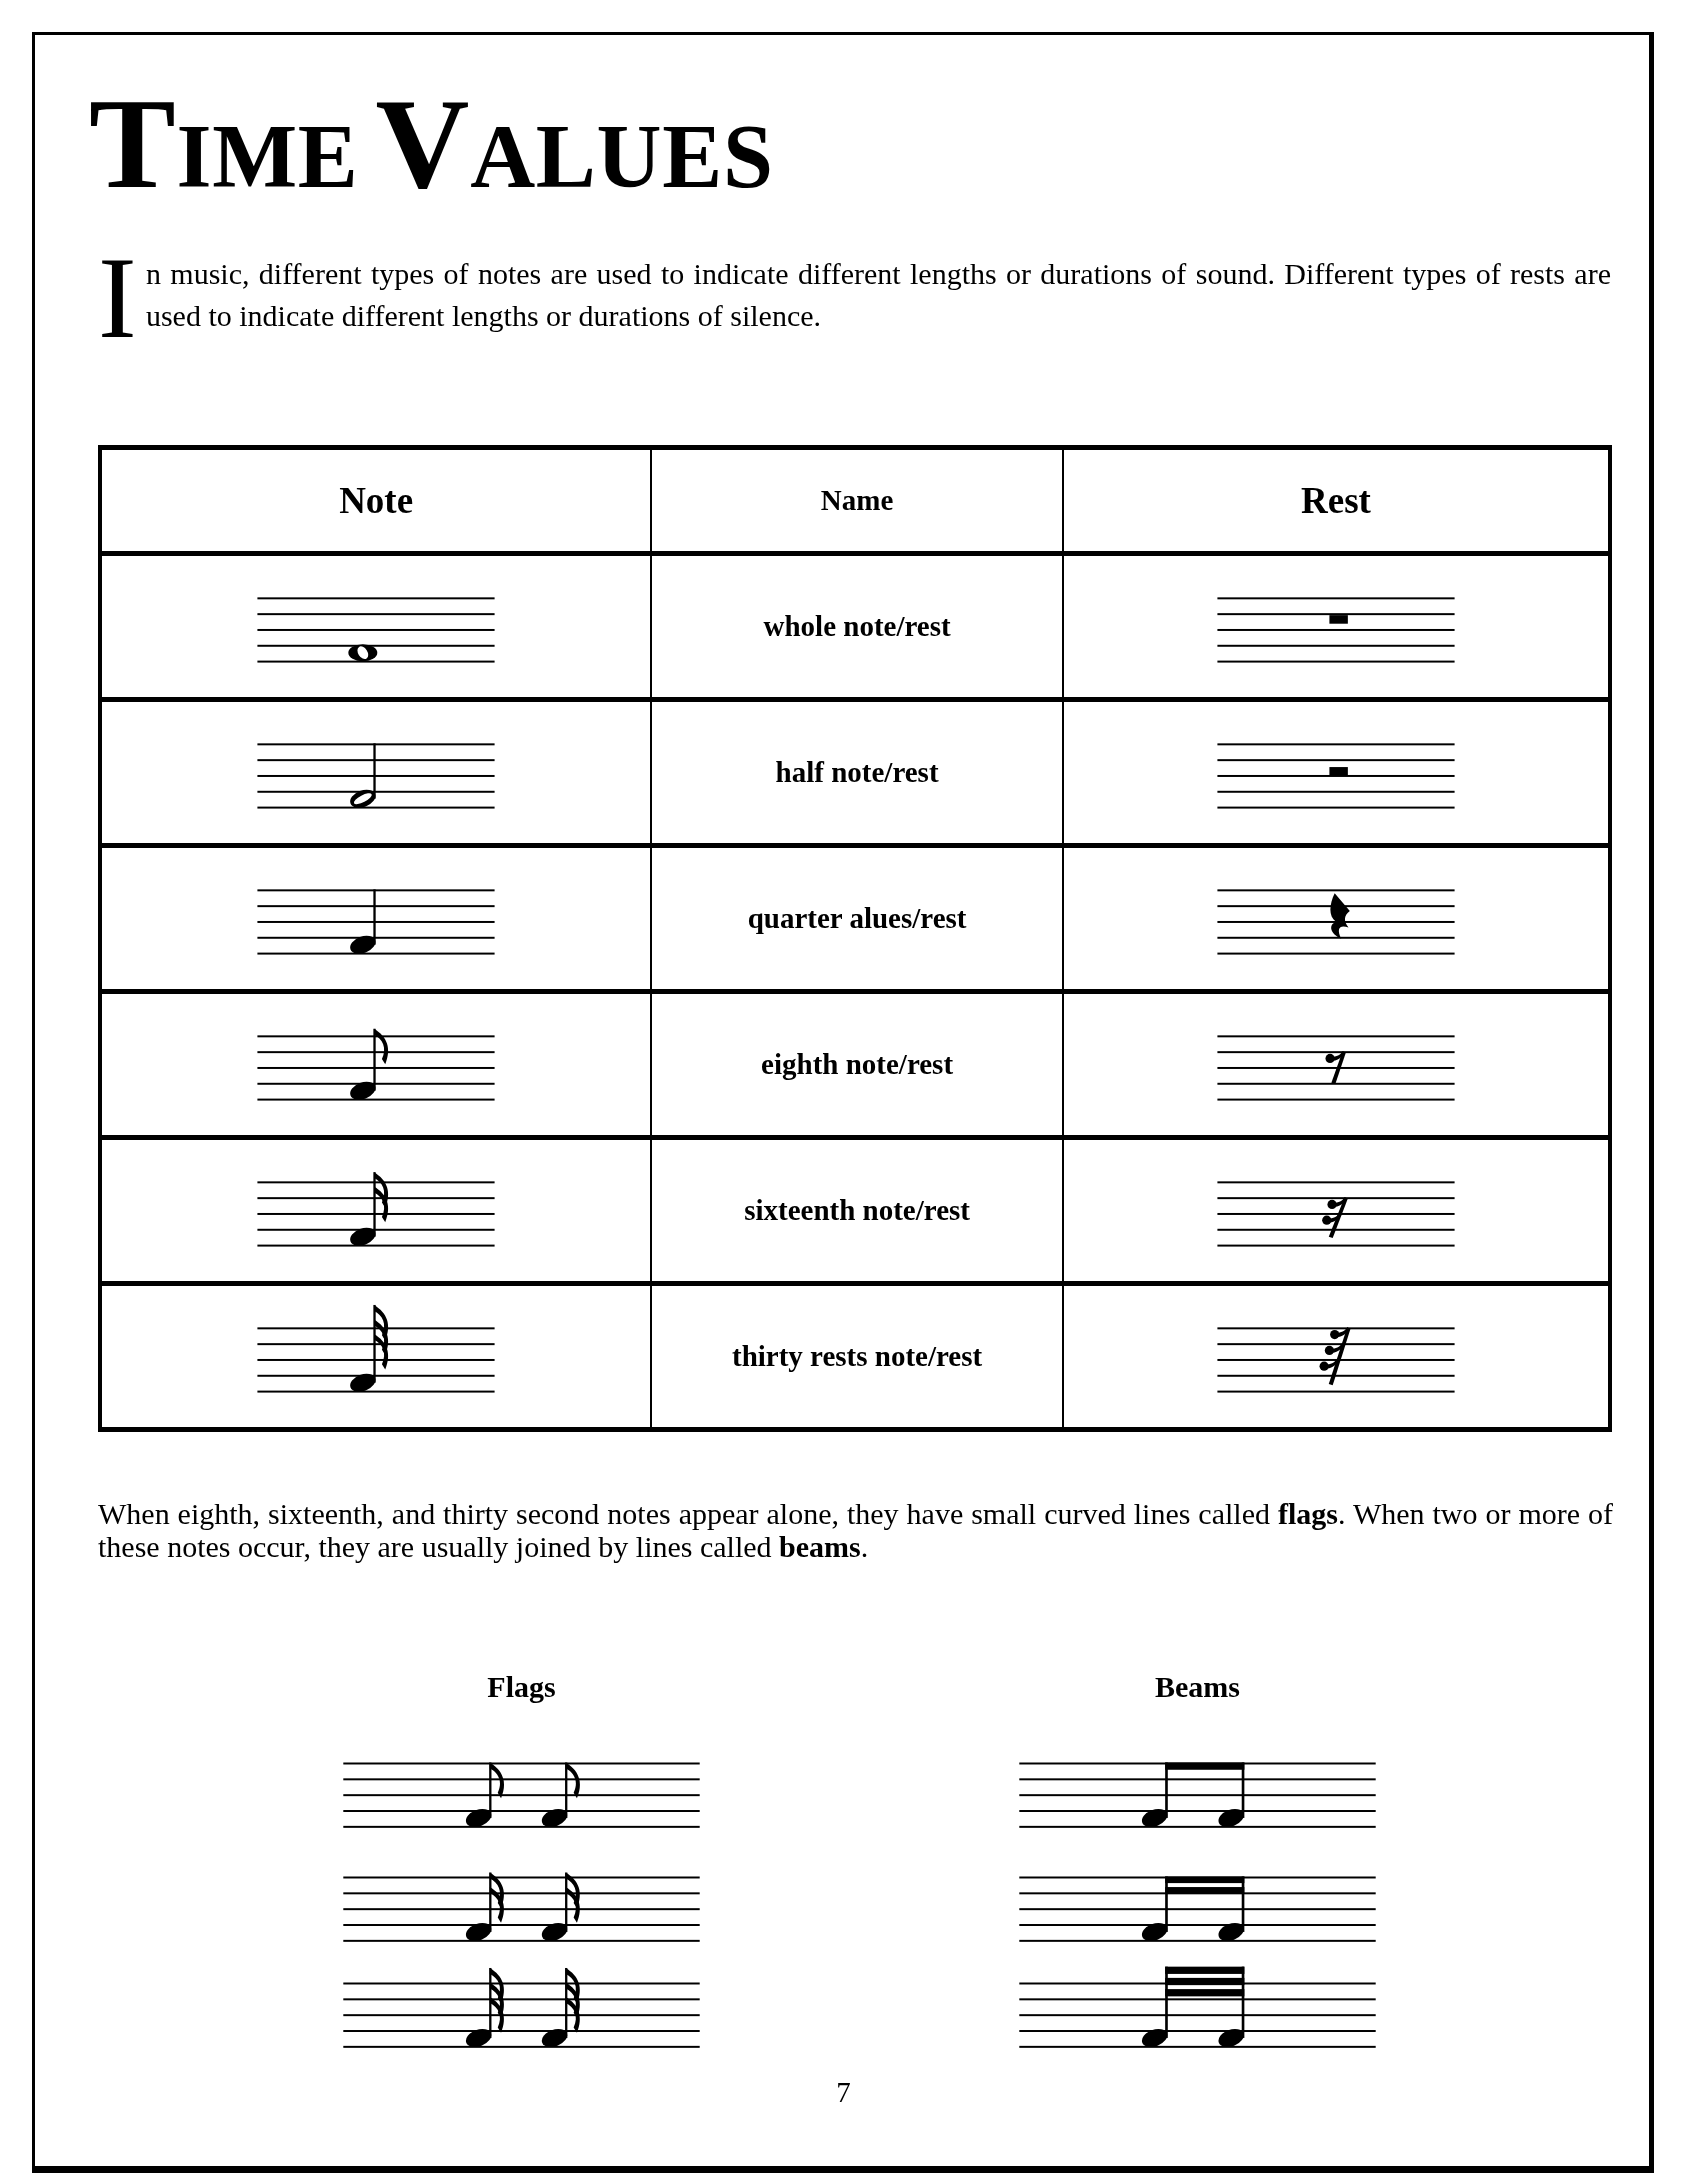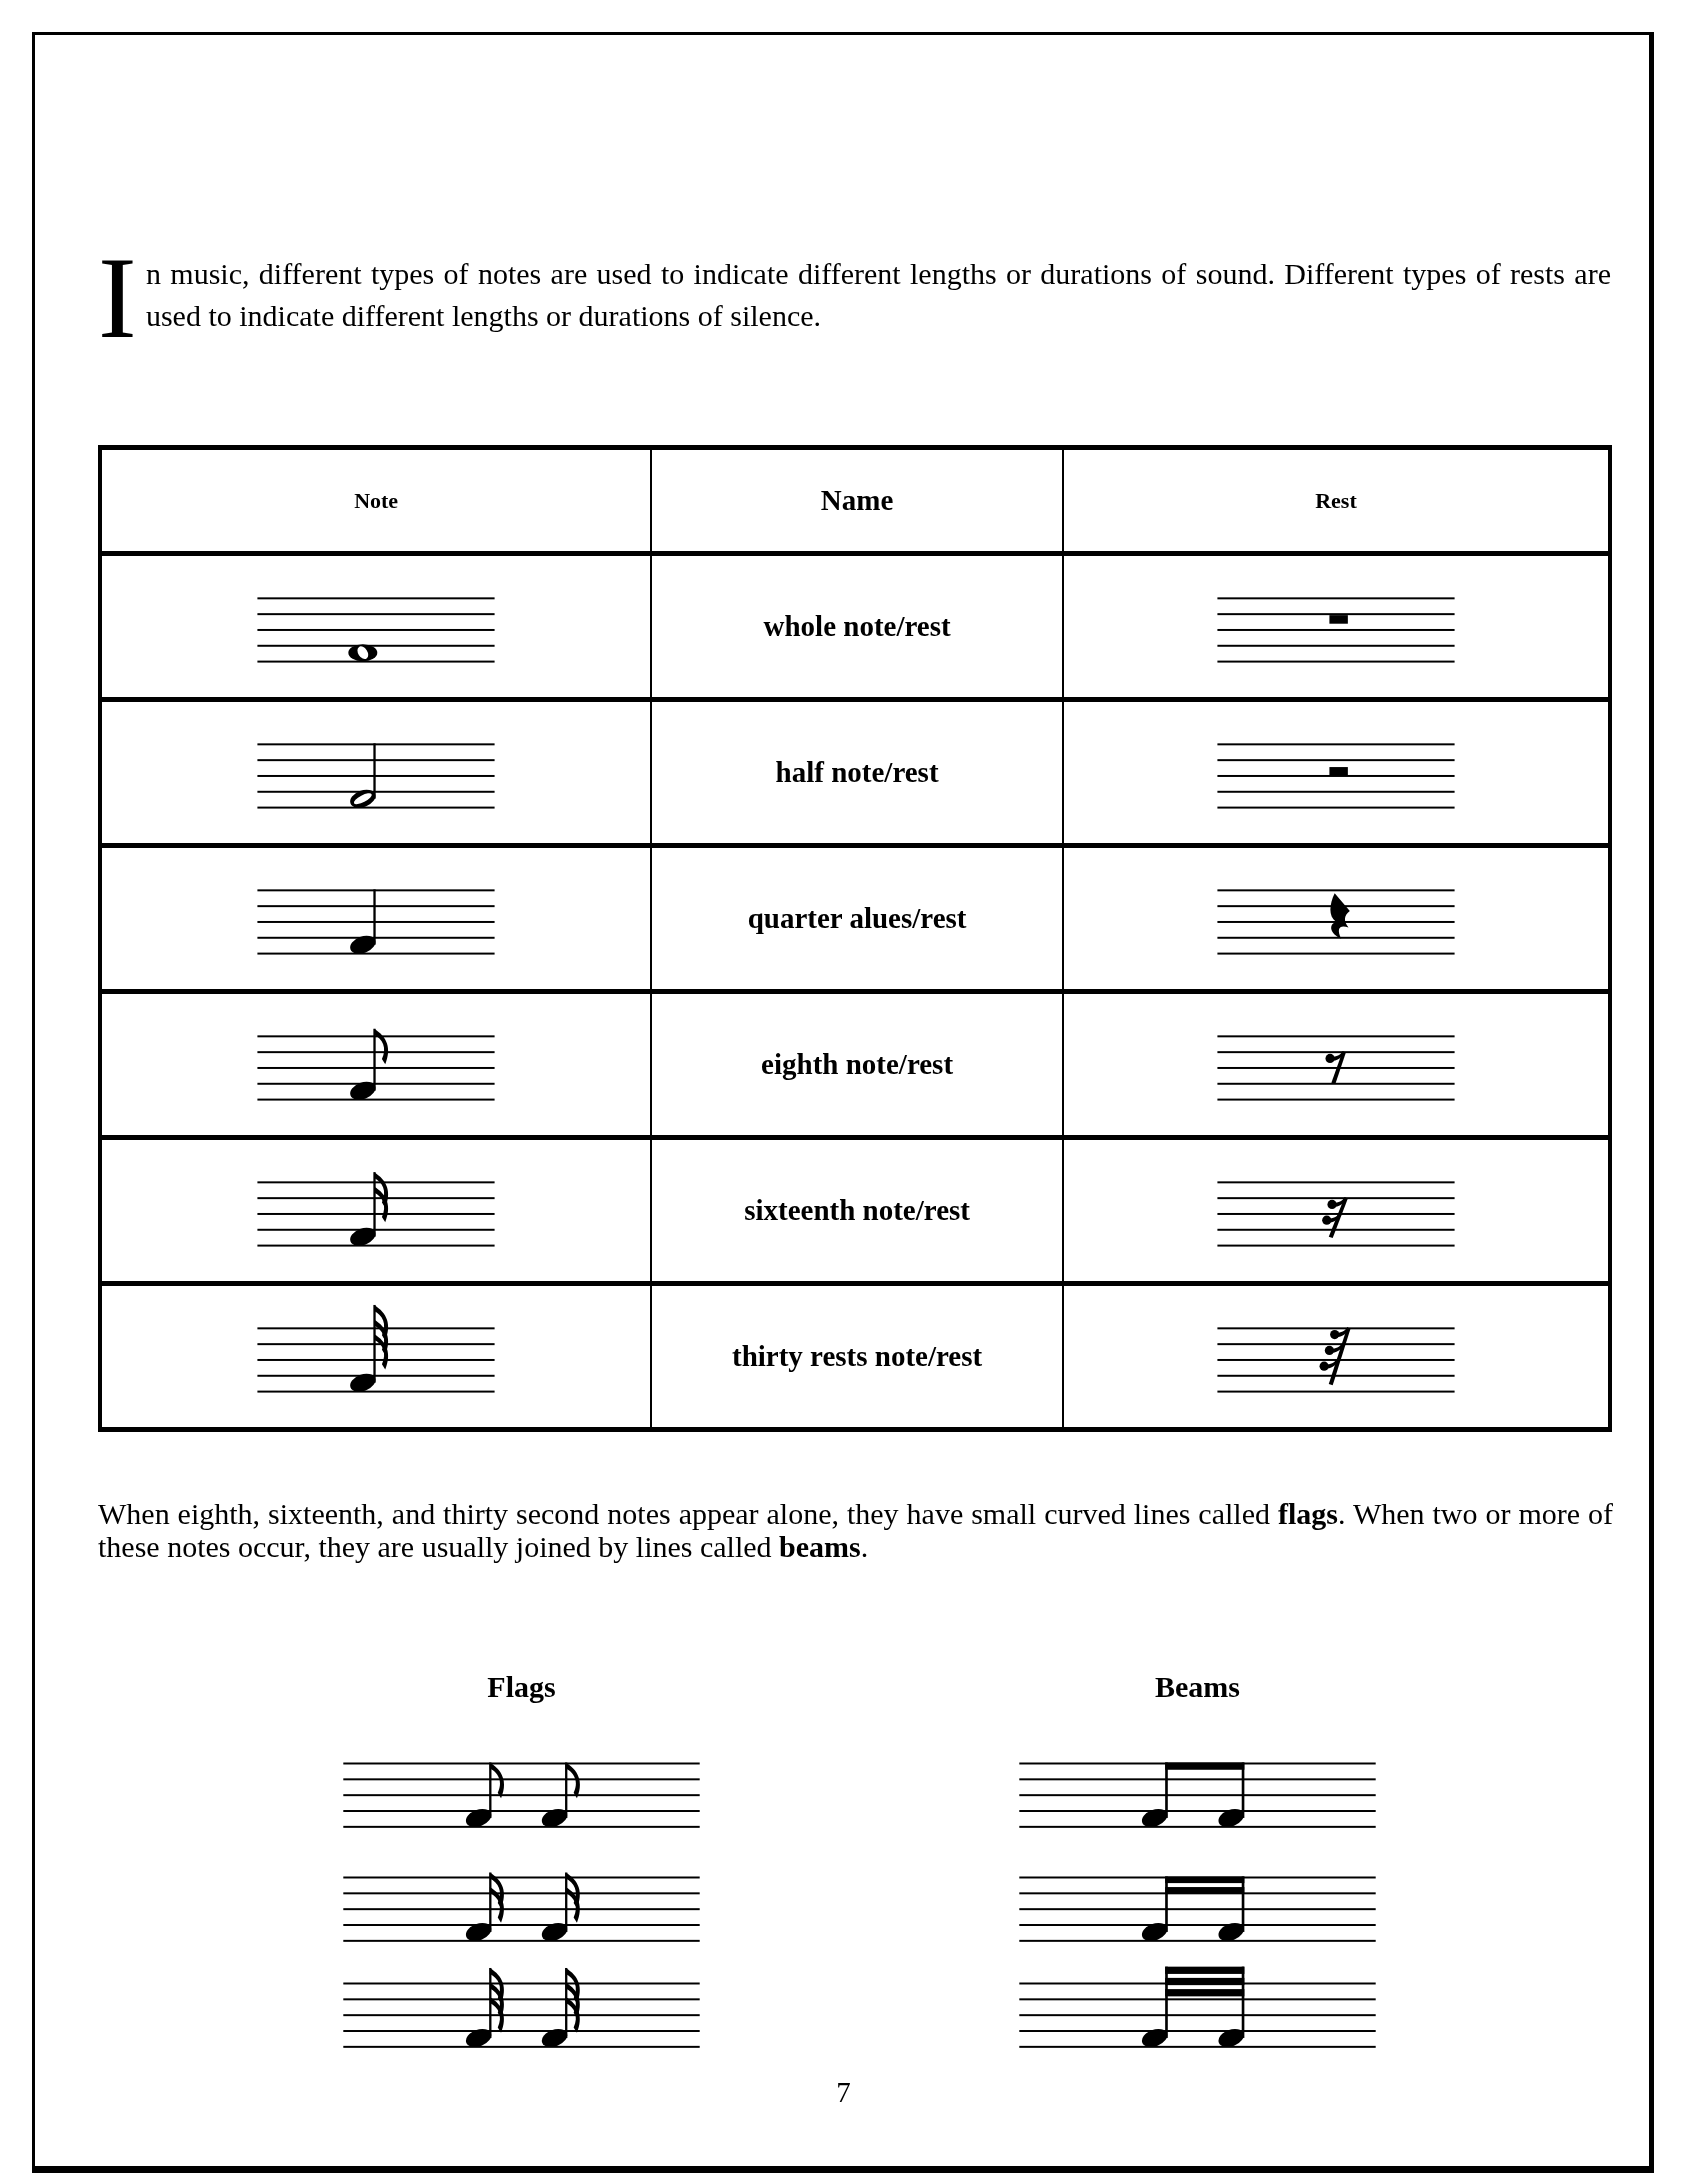--- a/index.html
+++ b/index.html
@@ -37,21 +37,21 @@
     border-collapse:collapse; table-layout:fixed;
     width:1514px;
     border:4.6px solid #000;
   }
   .tv-table th, .tv-table td {
     border:2.6px solid #000;
     border-top-width:5.3px; border-bottom-width:5.3px;
     text-align:center; vertical-align:middle;
     padding:0;
   }
-  .tv-table th { height:106px; font-size:22px; font-weight:bold; }
+  .tv-table th { height:106px; font-size:37px; font-weight:bold; }
   .tv-table td { height:146px;font-weight:bold; }
   .tv-table .c-note { width:529px; }
   .tv-table .c-name { width:395px; font-size:29px; }
   .tv-table .c-rest { width:525px;margin-left:40px; }
   .cell-svg { display:block; margin:0 auto; }
   
   .para2 {
     position:absolute; left:98px; top:1497px; width:1515px;
     font-size:30px; line-height:33px; text-align:justify;
   }
@@ -123,20 +123,23 @@
       <path d="M193,66 C187,76 176,81 165,78 L167,72 C176,74 185,71 189,64 Z"></path>
       <path d="M185,90 C179,100 168,105 157,102 L159,96 C168,98 177,95 181,88 Z"></path>
       <path d="M197,40 L202,42 L175,128 L169,126 Z"></path>
     </g>
   </defs>
 </svg>
 
 <div class="page">
   <div class="frame"></div>
 
+  <h1 class="title">
+    <span class="bigcap">T</span><span class="smallcap">ime</span><span class="wordgap"></span><span class="bigcap">V</span><span class="smallcap">alues</span>
+  </h1>
 
   <p class="intro">
     <span class="dropcap">I</span><span>n music, different types of notes are used to indicate different lengths or durations of sound. Different types of rests are used to indicate different lengths or durations of silence.</span>
   </p>
 
   <table class="tv-table">
     <tbody>
         <tr>
       <th class="c-note">Note</th>
       <th class="c-name">Name</th>

